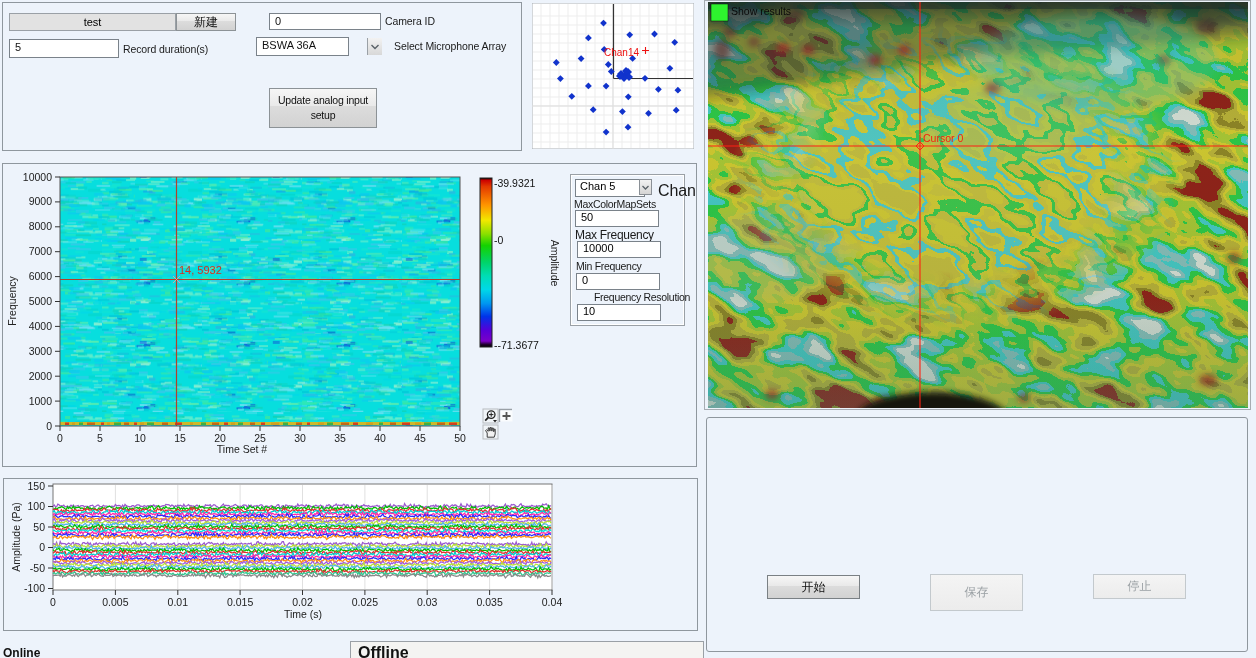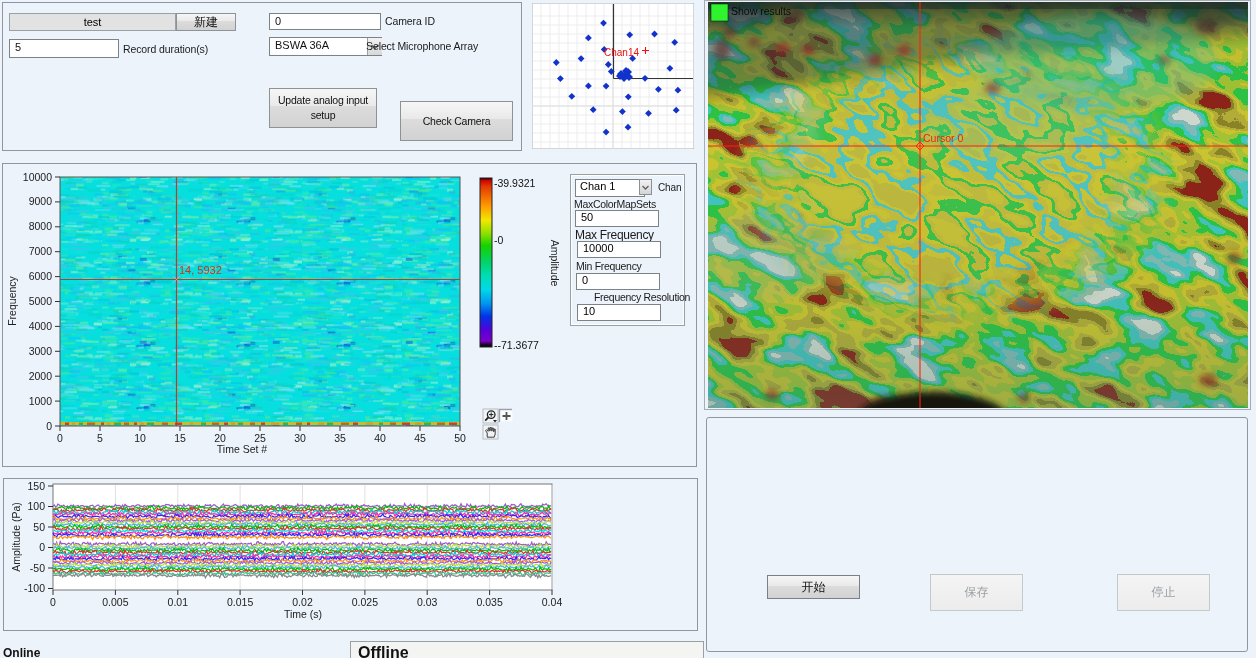--- a/index.html
+++ b/index.html
@@ -20,29 +20,28 @@
 <div id="app">
 
 <div class="panel" style="left:2px;top:2px;width:518px;height:147px;"></div>
 <div class="abs" style="left:9px;top:13px;width:167px;height:18px;background:#e2e2e2;border:1px solid #9aa0a6;
   font-size:11px;text-align:center;padding-top:2px;box-sizing:border-box;">test</div>
 <div class="btn" style="left:176px;top:13px;width:60px;height:18px;font-size:12px;letter-spacing:0;">新建</div>
 <div class="tf" style="left:9px;top:39px;width:110px;height:19px;">5</div>
 <div class="lbl" style="left:123px;top:43px;">Record duration(s)</div>
 <div class="tf" style="left:269px;top:13px;width:112px;height:17px;">0</div>
 <div class="lbl" style="left:385px;top:15px;">Camera ID</div>
-<div class="tf" style="left:269px;top:37px;width:113px;height:19px;">BSWA 36A</div>
+<div class="tf" style="left:256px;top:37px;width:93px;height:19px;">BSWA 36A</div>
 <div class="abs" style="left:367px;top:38px;width:14px;height:17px;background:linear-gradient(#f2f2f2,#d8d8d8);border-left:1px solid #9aa0a6;">
  <svg width="14" height="17">
         <path d="M3.5 7 L7 10.5 L10.5 7" stroke="#5a6268" stroke-width="1.4" fill="none"></path>
       </svg>
     </div>
-<div class="lbl" style="left:366px;top:40px;">Select Microphone Array</div>
+<div class="lbl" style="left:394px;top:40px;">Select Microphone Array</div>
 <div class="btn" style="left:269px;top:88px;width:108px;height:40px;line-height:15px;">Update analog input<br>setup</div>
-<div class="btn" style="left:400px;top:101px;width:113px;height:40px;">Check Camera</div>
 
 <svg class="abs" style="left:532px;top:3px;" width="162" height="146" viewBox="0 0 162 146">
  <rect x="0" y="0" width="162" height="146" fill="#ffffff" stroke="#a9afb5" stroke-width="1"></rect>
  <g stroke="#ededed" stroke-width="1">
    <line x1="9" y1="1" x2="9" y2="145"></line>
    <line x1="18" y1="1" x2="18" y2="145"></line>
    <line x1="27" y1="1" x2="27" y2="145"></line>
    <line x1="36" y1="1" x2="36" y2="145"></line>
    <line x1="45" y1="1" x2="45" y2="145"></line>
    <line x1="54" y1="1" x2="54" y2="145"></line>
@@ -634,27 +633,27 @@
     <path d="M7.5 3 v8 M3.5 7 h8" stroke="#555" stroke-width="1.8"></path>
   </g>
   <g transform="translate(481,262)">
     <rect x="0" y="0" width="15" height="14" fill="#f0f4f8" stroke="#b8bcc0" stroke-width="1"></rect>
     <path d="M4.2 12.2 V8 L2.6 5.6 l0.9-0.9 1.7 1.6 V2.9 h1.1 v2.8 h0.9 V2.5 h1.1 v3.2 h0.9 V3 h1.1 v3.4 h0.9 V4.1 h1 V9 l-1 3.2 z" fill="#f2f2f2" stroke="#2a2a2a" stroke-width="0.9" stroke-linejoin="round"></path>
   </g>
 
 </svg>
 
 <div class="abs" style="left:570px;top:174px;width:113px;height:150px;background:#edf3fb;border:1px solid #9aa0a6;box-shadow:inset 1px 1px 0 #fff,inset -1px -1px 0 #fff;"></div>
-<div class="abs" style="left:575px;top:179px;width:64px;height:16px;background:#fff;border:1px solid #7a828a;font-size:11px;padding:0 0 0 4px;">Chan 1</div>
+<div class="abs" style="left:575px;top:179px;width:64px;height:16px;background:#fff;border:1px solid #7a828a;font-size:11px;padding:0 0 0 4px;">Chan 5</div>
 <div class="abs" style="left:639px;top:179px;width:13px;height:16px;background:linear-gradient(#f2f2f2,#d5d5d5);border:1px solid #8a9096;box-sizing:border-box;">
   <svg width="12" height="15">
         <path d="M2.5 6 L5.5 9 L8.5 6" stroke="#5a6268" stroke-width="1.3" fill="none"></path>
       </svg>
     </div>
-<div class="lbl" style="left:658px;top:182px;font-size:10px;">Chan</div>
+<div class="lbl" style="left:658px;top:182px;font-size:16px;">Chan</div>
 <div class="lbl" style="left:574px;top:198px;font-size:10.5px;letter-spacing:-0.3px;">MaxColorMapSets</div>
 <div class="abs" style="left:575px;top:210px;width:77px;height:15px;background:#fff;border:1px solid #7a828a;font-size:11px;padding-left:5px;">50</div>
 <div class="lbl" style="left:575px;top:228px;font-size:12px;letter-spacing:-0.3px;">Max Frequency</div>
 <div class="abs" style="left:577px;top:241px;width:77px;height:15px;background:#fff;border:1px solid #7a828a;font-size:11px;padding-left:5px;">10000</div>
 <div class="lbl" style="left:576px;top:260px;font-size:10.5px;letter-spacing:-0.3px;">Min Frequency</div>
 <div class="abs" style="left:576px;top:273px;width:77px;height:15px;background:#fff;border:1px solid #7a828a;font-size:11px;padding-left:5px;">0</div>
 <div class="lbl" style="left:578px;top:291px;font-size:10.5px;letter-spacing:-0.3px;padding-left:16px;">Frequency Resolution</div>
 <div class="abs" style="left:577px;top:304px;width:77px;height:15px;background:#fff;border:1px solid #7a828a;font-size:11px;padding-left:5px;">10</div>
 
 <div class="panel" style="left:3px;top:478px;width:693px;height:151px;"></div>
@@ -840,18 +839,18 @@
   <path d="M212 140 l4 4 -4 4 -4 -4 z" fill="none" stroke="#ff2012" stroke-width="1"></path>
   <text x="215" y="140" font-size="10.5" fill="#f32011">Cursor 0</text>
   <rect x="3" y="2" width="17" height="17" fill="#2ef32e" stroke="#0a0a0a" stroke-width="0.5"></rect>
   <text x="23" y="13" font-size="10.5" fill="#0a0a0a">Show results</text>
 
 </svg>
 
 <div class="panel" style="left:706px;top:417px;width:540px;height:233px;border-radius:3px;"></div>
 <div class="btn" style="left:767px;top:575px;width:93px;height:24px;border-color:#7a8084;font-size:12px;letter-spacing:0;">开始</div>
 <div class="btn dis" style="left:930px;top:574px;width:93px;height:37px;font-size:12px;letter-spacing:0;">保存</div>
-<div class="btn dis" style="left:1117px;top:574px;width:93px;height:37px;font-size:12px;letter-spacing:0;">停止</div>
+<div class="btn dis" style="left:1093px;top:574px;width:93px;height:25px;font-size:12px;letter-spacing:0;">停止</div>
 
 <div class="abs" style="left:3px;top:646px;font-size:12px;font-weight:bold;color:#111;">Online</div>
 <div class="abs" style="left:350px;top:641px;width:352px;height:17px;background:#f4f4f2;border:1px solid #9aa0a6;"></div>
 <div class="abs" style="left:358px;top:644px;font-size:16px;font-weight:bold;color:#111;">Offline</div>
 
 </div>
 </body></html>

